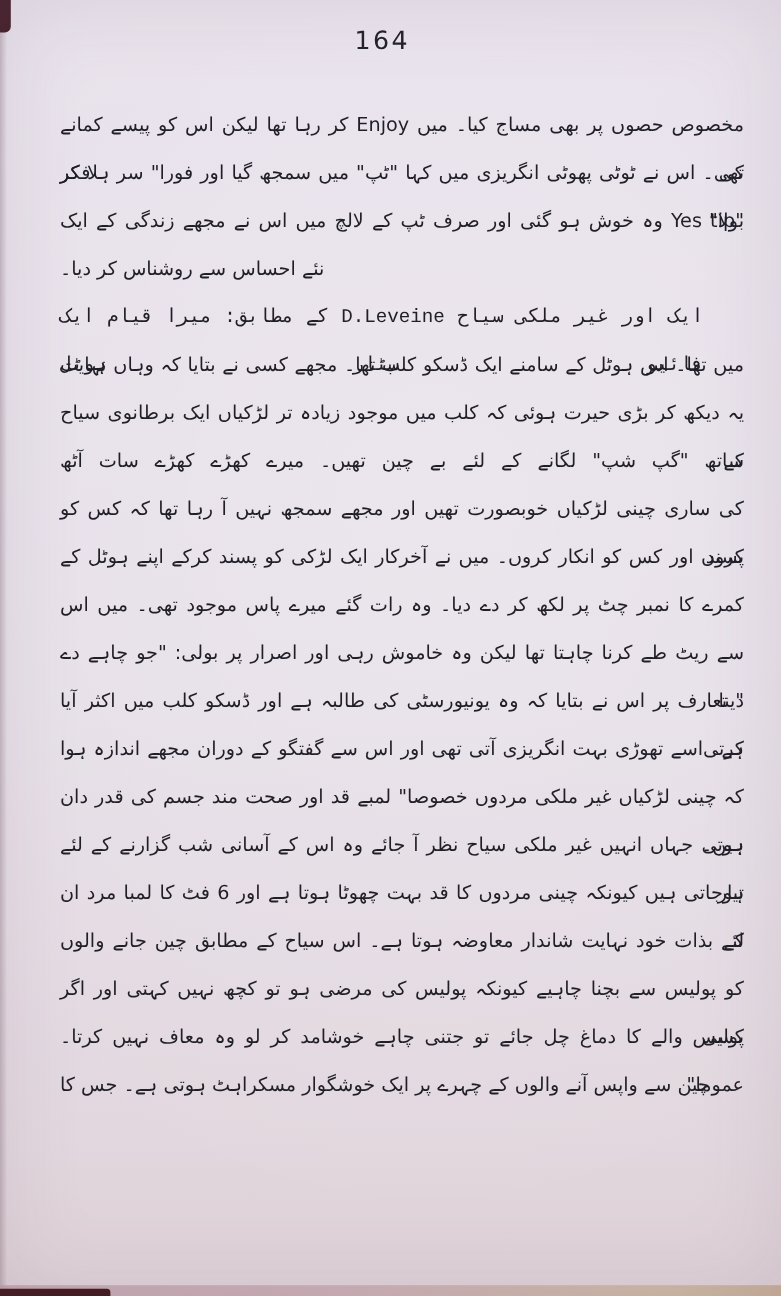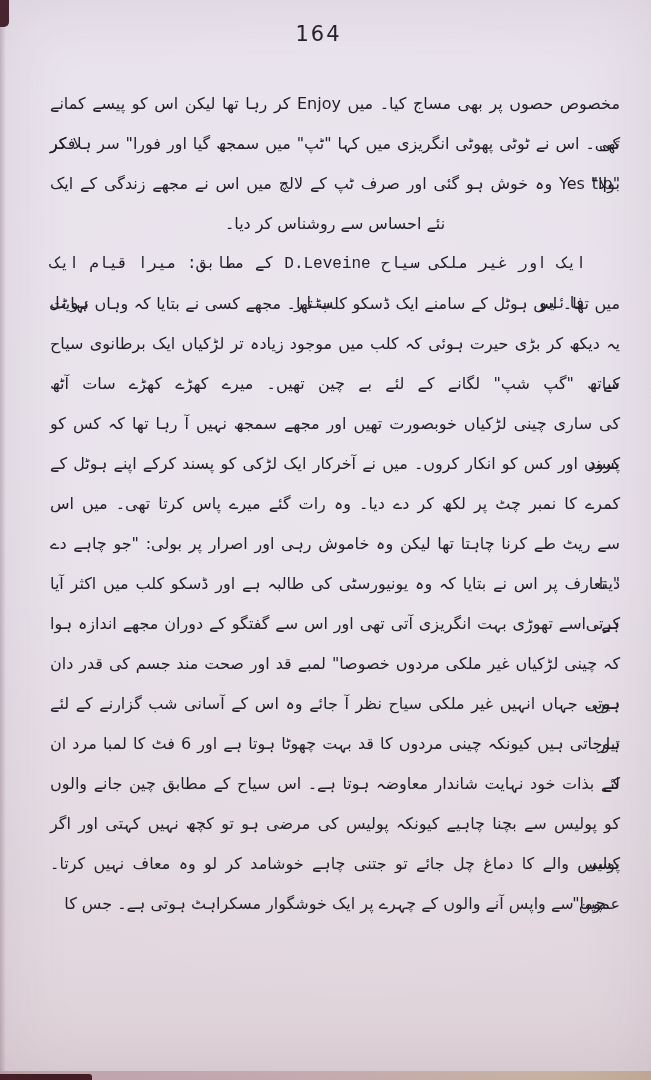--- a/index.html
+++ b/index.html
@@ -66,21 +66,21 @@
     left: 50px;
     direction: rtl;
     font-size: 16px;
     line-height: 40px;
     text-rendering: optimizeLegibility;
   }
   .line {
     height: 40px;
     white-space: nowrap;
     overflow: visible;
-    text-align: center;
+    text-align: left;
   }
   .line.justify {
     white-space: normal;
     text-align: justify;
     text-align-last: justify;
     -moz-text-align-last: justify;
   }
   .line.indent {
     padding-right: 34px;
     font-family: Liberation Mono, monospace;
@@ -109,21 +109,21 @@
     <div class="line justify">تھی۔ اس نے ٹوٹی پھوٹی انگریزی میں کہا "ٹپ" میں سمجھ گیا اور فورا" سر ہلا کر بولا"</div>
     <div class="line justify">"Yes tip وہ خوش ہو گئی اور صرف ٹپ کے لالچ میں اس نے مجھے زندگی کے ایک</div>
     <div class="line">نئے احساس سے روشناس کر دیا۔</div>
 
     <div class="line justify indent">ایک اور غیر ملکی سیاح D.Leveine کے مطابق: میرا قیام ایک فائیو سٹار ہوٹل</div>
     <div class="line justify">میں تھا۔ اس ہوٹل کے سامنے ایک ڈسکو کلب تھا۔ مجھے کسی نے بتایا کہ وہاں نہایت</div>
     <div class="line justify">یہ دیکھ کر بڑی حیرت ہوئی کہ کلب میں موجود زیادہ تر لڑکیاں ایک برطانوی سیاح کے</div>
     <div class="line justify">ساتھ "گپ شپ" لگانے کے لئے بے چین تھیں۔ میرے کھڑے کھڑے سات آٹھ</div>
     <div class="line justify">کی ساری چینی لڑکیاں خوبصورت تھیں اور مجھے سمجھ نہیں آ رہا تھا کہ کس کو پسند</div>
     <div class="line justify">کروں اور کس کو انکار کروں۔ میں نے آخرکار ایک لڑکی کو پسند کرکے اپنے ہوٹل کے</div>
-    <div class="line justify">کمرے کا نمبر چٹ پر لکھ کر دے دیا۔ وہ رات گئے میرے پاس کرتا تھی۔ میں اس</div>
+    <div class="line justify">کمرے کا نمبر چٹ پر لکھ کر دے دیا۔ وہ رات گئے میرے پاس موجود تھی۔ میں اس</div>
     <div class="line justify">سے ریٹ طے کرنا چاہتا تھا لیکن وہ خاموش رہی اور اصرار پر بولی: "جو چاہے دے دینا۔</div>
     <div class="line justify">" تعارف پر اس نے بتایا کہ وہ یونیورسٹی کی طالبہ ہے اور ڈسکو کلب میں اکثر آیا کرتی</div>
     <div class="line justify">ہے۔ اسے تھوڑی بہت انگریزی آتی تھی اور اس سے گفتگو کے دوران مجھے اندازہ ہوا</div>
     <div class="line justify">کہ چینی لڑکیاں غیر ملکی مردوں خصوصا" لمبے قد اور صحت مند جسم کی قدر دان ہوتی</div>
     <div class="line justify">ہیں۔ جہاں انہیں غیر ملکی سیاح نظر آ جائے وہ اس کے آسانی شب گزارنے کے لئے تیار</div>
     <div class="line justify">ہوجاتی ہیں کیونکہ چینی مردوں کا قد بہت چھوٹا ہوتا ہے اور 6 فٹ کا لمبا مرد ان کے</div>
     <div class="line justify">لئے بذات خود نہایت شاندار معاوضہ ہوتا ہے۔ اس سیاح کے مطابق چین جانے والوں</div>
     <div class="line justify">کو پولیس سے بچنا چاہیے کیونکہ پولیس کی مرضی ہو تو کچھ نہیں کہتی اور اگر کسی</div>
     <div class="line justify">پولیس والے کا دماغ چل جائے تو جتنی چاہے خوشامد کر لو وہ معاف نہیں کرتا۔ عموما"</div>
     <div class="line">چین سے واپس آنے والوں کے چہرے پر ایک خوشگوار مسکراہٹ ہوتی ہے۔ جس کا</div>

